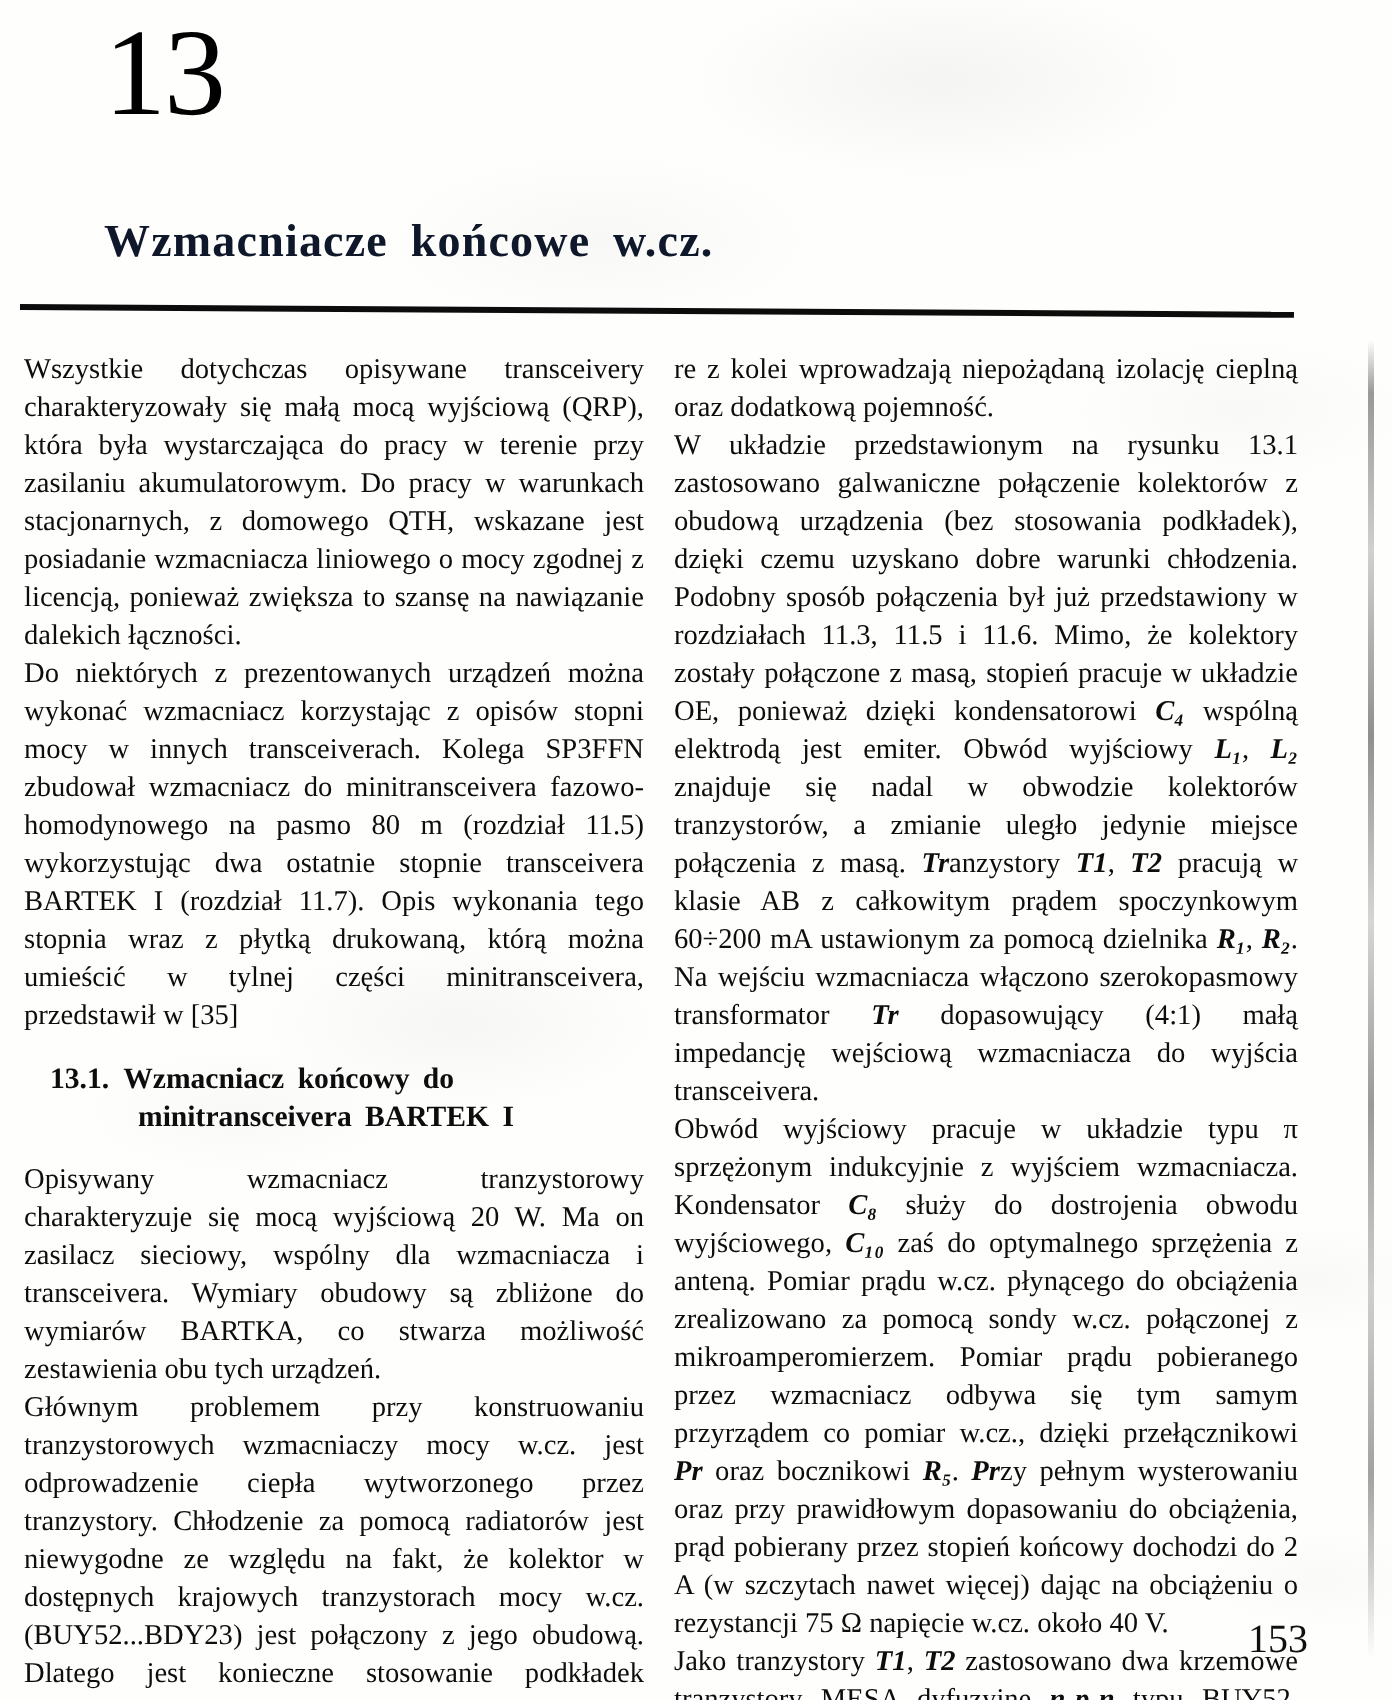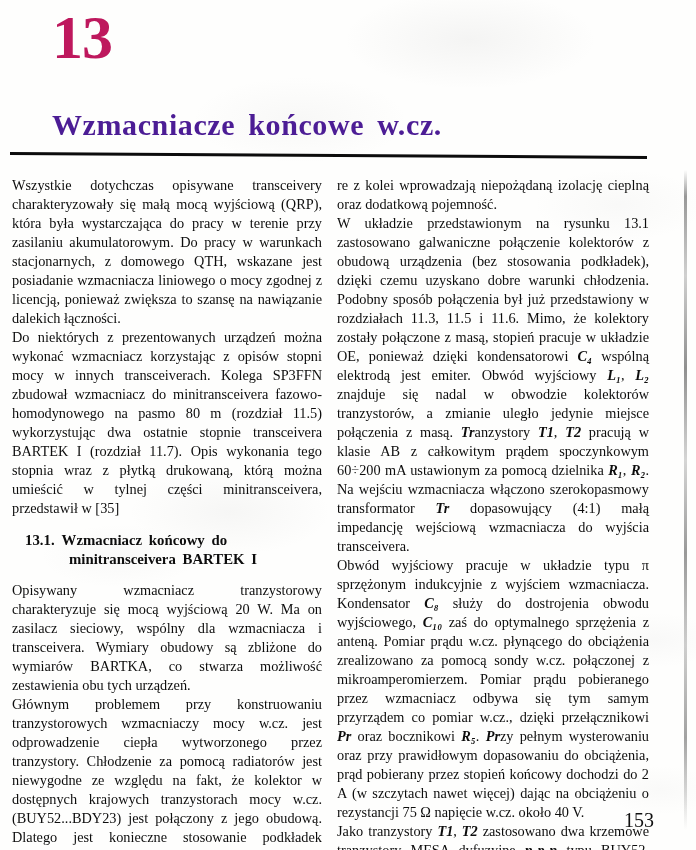--- a/index.html
+++ b/index.html
@@ -51,35 +51,35 @@
        rgba(70,70,70,0.55) 58%,
        rgba(70,70,70,0.25) 72%,
        rgba(70,70,70,0.50) 86%,
        rgba(70,70,70,0.0) 100%);
   }
   .chapter-number {
     position: absolute;
     left: 52px;
     top: 6px;
     font-family: "Liberation Serif", "DejaVu Serif", serif;
-    font-weight: bold;
+    font-weight: normal;
     font-size: 62px;
     line-height: 1;
     letter-spacing: -1px;
-    color: #be185d;
+    color: #000000;
   }
   .chapter-title {
     position: absolute;
     left: 52px;
     top: 108px;
     font-family: "Liberation Serif", "DejaVu Serif", serif;
     font-weight: bold;
-    font-size: 30px;
+    font-size: 23px;
     letter-spacing: 0.6px;
-    color: #4c1d95;
+    color: #0f172a;
     word-spacing: 5px;
   }
   .title-rule {
     position: absolute;
     left: 10px;
     top: 152px;
     width: 637px;
     height: 3px;
     background: #0c0c0c;
     transform: rotate(0.35deg);

